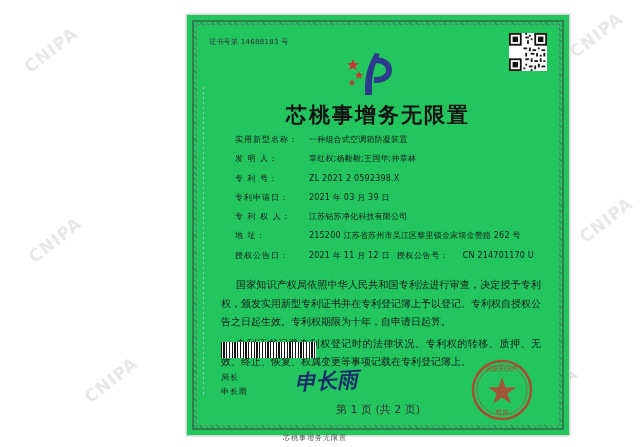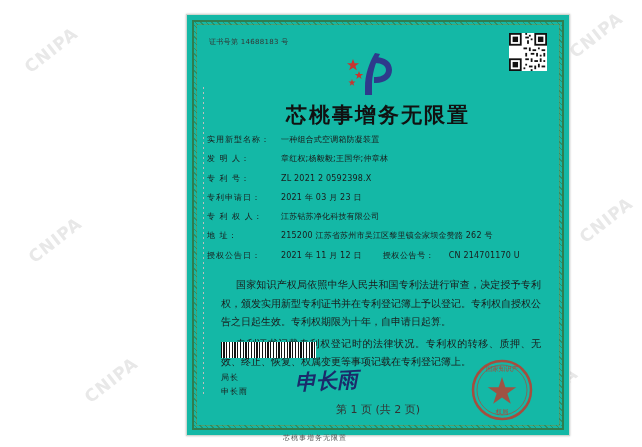--- a/index.html
+++ b/index.html
@@ -19,21 +19,21 @@
     color:#e8e8e8;
     font-size:17px;
     font-weight:bold;
     letter-spacing:1px;
     transform:rotate(-38deg);
     user-select:none;
     font-family:"DejaVu Sans","Liberation Sans",sans-serif;
   }
   .cert{
     position:absolute;left:186px;top:14px;width:382px;height:420px;
-    background:#14b8a6;
+    background:#22c55e;
     box-shadow:0 0 2px rgba(0,0,0,.25);
     border:1px solid #cfd8cf;
     overflow:hidden;
     text-decoration:underline;
   }
   
   .border-outer{
     position:absolute;left:5px;top:5px;right:5px;bottom:5px;
     border:2px solid #2f7d4f;
   }
@@ -75,21 +75,21 @@
     width:74px;height:46px;
   }
   .title{
     position:absolute;left:0;right:0;top:86px;
     text-align:center;
     font-size:21px;font-weight:bold;color:#111;
     letter-spacing:2px;
     font-family:"DejaVu Sans","Liberation Sans",sans-serif;
   }
   .fields{
-    position:absolute;left:20px;top:120px;right:28px;
+    position:absolute;left:48px;top:120px;right:28px;
   }
   .row{
     display:flex;align-items:flex-start;
     font-size:8px;color:#1a1a1a;line-height:1.35;
     margin-bottom:8.5px;
   }
   .row .lbl{
     width:74px;flex:0 0 74px;
     letter-spacing:1px;
     white-space:nowrap;
@@ -226,21 +226,21 @@
       <div class="row">
         <div class="lbl">发 明 人：</div>
         <div class="val">章红权;杨毅毅;王国华;仲章林</div>
       </div>
       <div class="row">
         <div class="lbl">专 利 号：</div>
         <div class="val">ZL 2021 2 0592398.X</div>
       </div>
       <div class="row">
         <div class="lbl">专利申请日：</div>
-        <div class="val">2021 年 03 月 23 日</div>
+        <div class="val">2021 年 03 月 39 日</div>
       </div>
       <div class="row">
         <div class="lbl">专 利 权 人：</div>
         <div class="val">江苏钴苏净化科技有限公司</div>
       </div>
       <div class="row">
         <div class="lbl">地        址：</div>
         <div class="val">215200 江苏省苏州市吴江区黎里镇金家坝金赞路 262 号</div>
       </div>
       <div class="row two">

